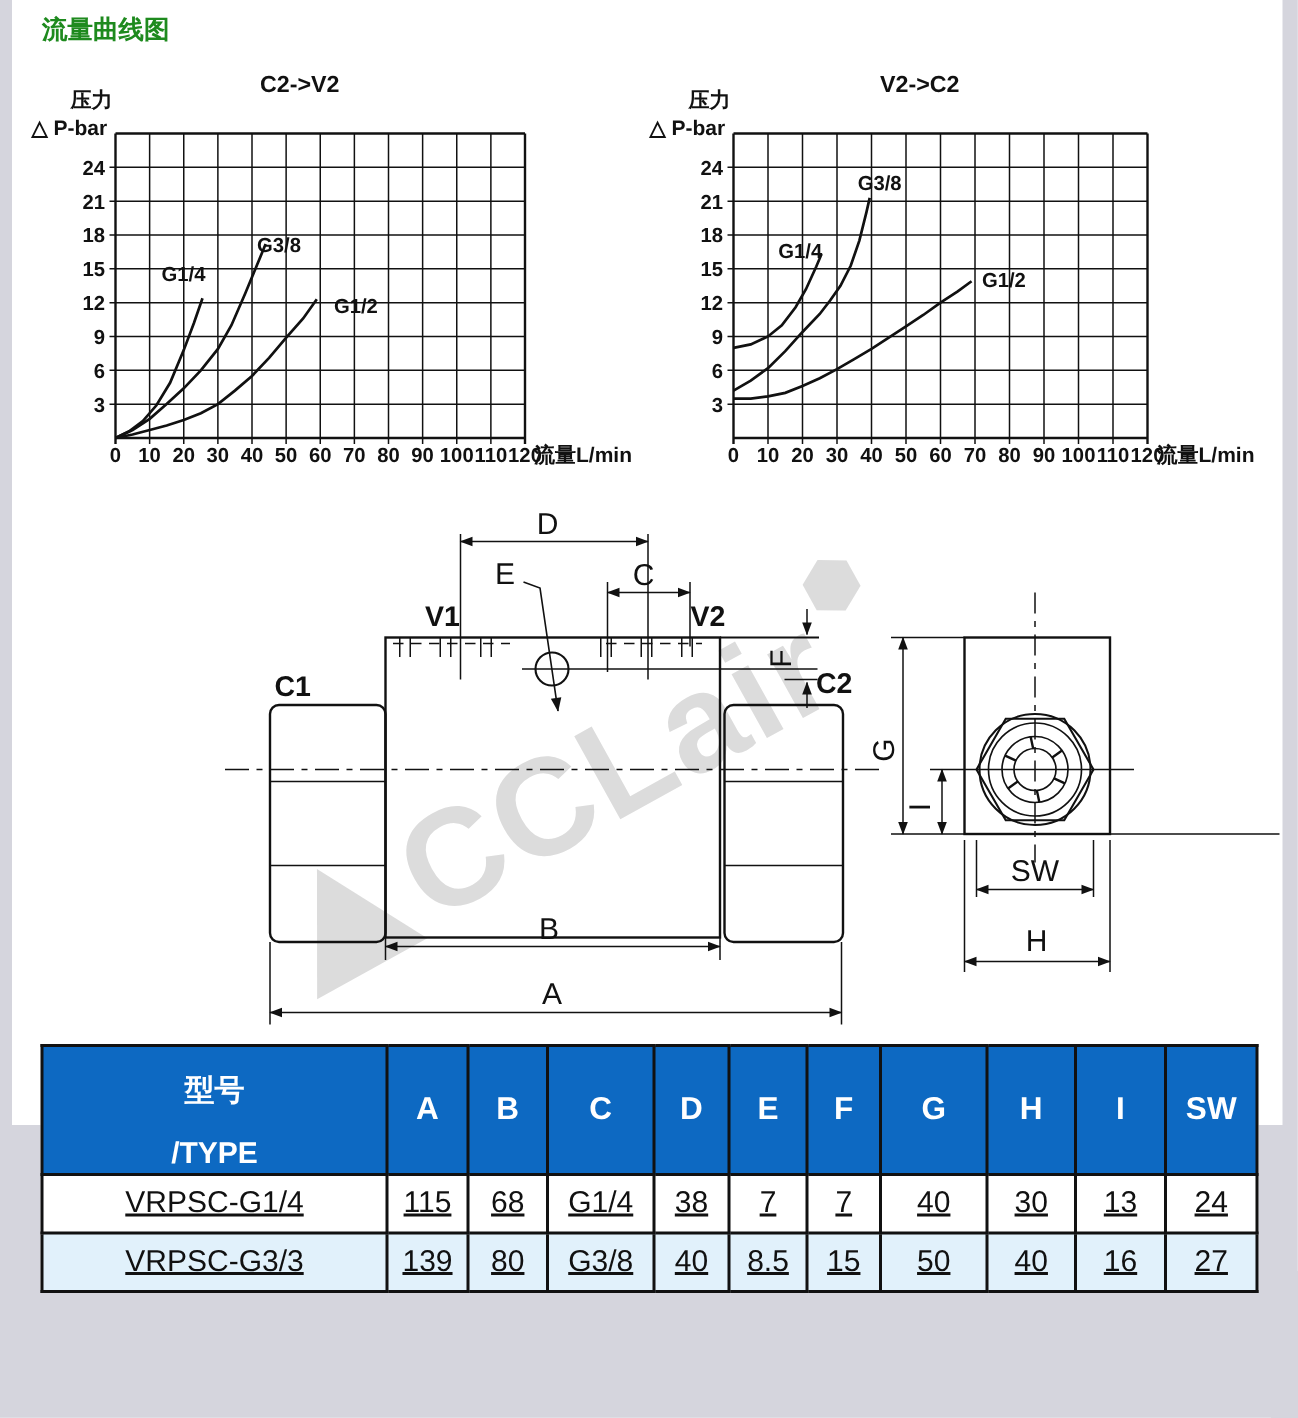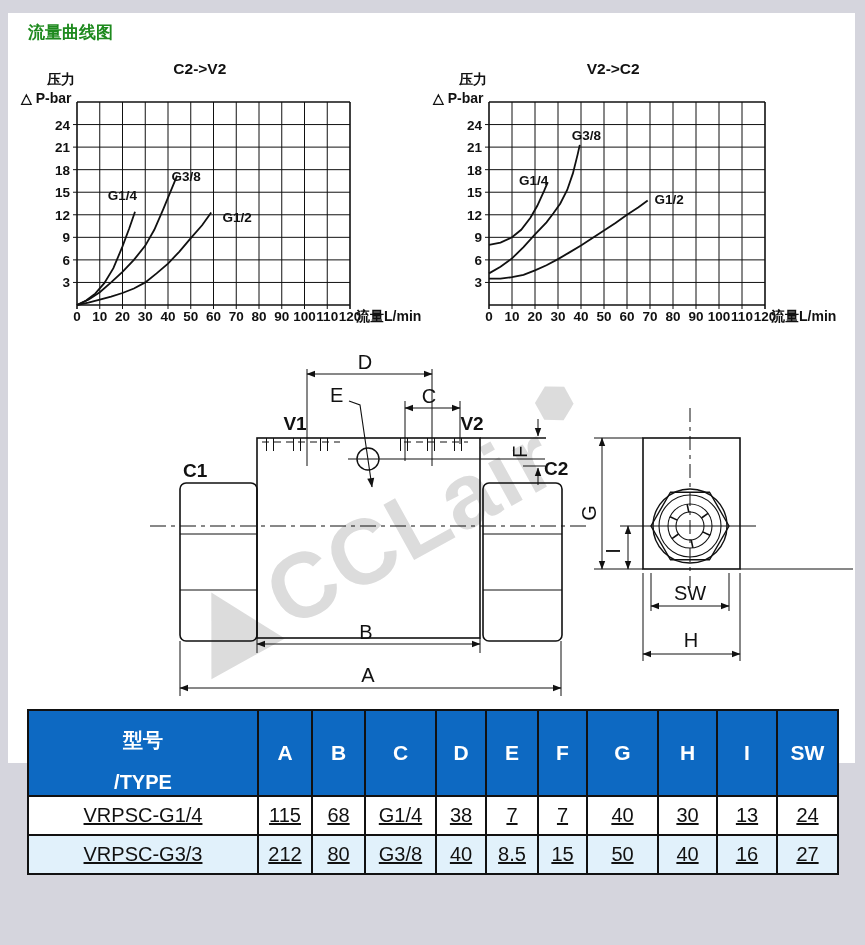--- a/index.html
+++ b/index.html
@@ -1,17 +1,17 @@
 <!DOCTYPE html>
 <html><head>
 <meta charset="utf-8">
 <style>
   html,body{margin:0;padding:0;background:#d5d5dd;font-family:"Liberation Sans",sans-serif;}
   .page{position:relative;width:865px;height:945px;background:#d5d5dd;overflow:hidden;}
-  .content{position:absolute;left:8px;top:13px;width:847px;height:750px;background:#ffffff;}
+  .content{position:absolute;left:8px;top:0;width:847px;height:750px;background:#ffffff;}
   .flow-title{margin:8px 0 0 20px;font-size:17px;font-weight:bold;color:#1e8a1e;}
   .charts{display:flex;margin-top:14px;}
   .charts svg{display:block;}
   svg text{fill:#111111;font-family:"Liberation Sans",sans-serif;}
   .tick{font-size:13.5px;font-weight:bold;}
   .ctitle{font-size:15.5px;font-weight:bold;}
   .axl{font-size:14px;font-weight:bold;}
   .clabel{font-size:13.5px;font-weight:bold;}
   .banner{position:relative;height:39px;margin-top:21px;background:#2a2a2a;}
   .banner .green{position:absolute;left:0;top:0;width:341px;height:39px;background:#21963a;
@@ -286,21 +286,21 @@
             <td>38</td>
             <td>7</td>
             <td>7</td>
             <td>40</td>
             <td>30</td>
             <td>13</td>
             <td>24</td>
           </tr>
           <tr class="alt">
             <td>VRPSC-G3/3</td>
-            <td>212</td>
+            <td>139</td>
             <td>80</td>
             <td>G3/8</td>
             <td>40</td>
             <td>8.5</td>
             <td>15</td>
             <td>50</td>
             <td>40</td>
             <td>16</td>
             <td>27</td>
           </tr>

